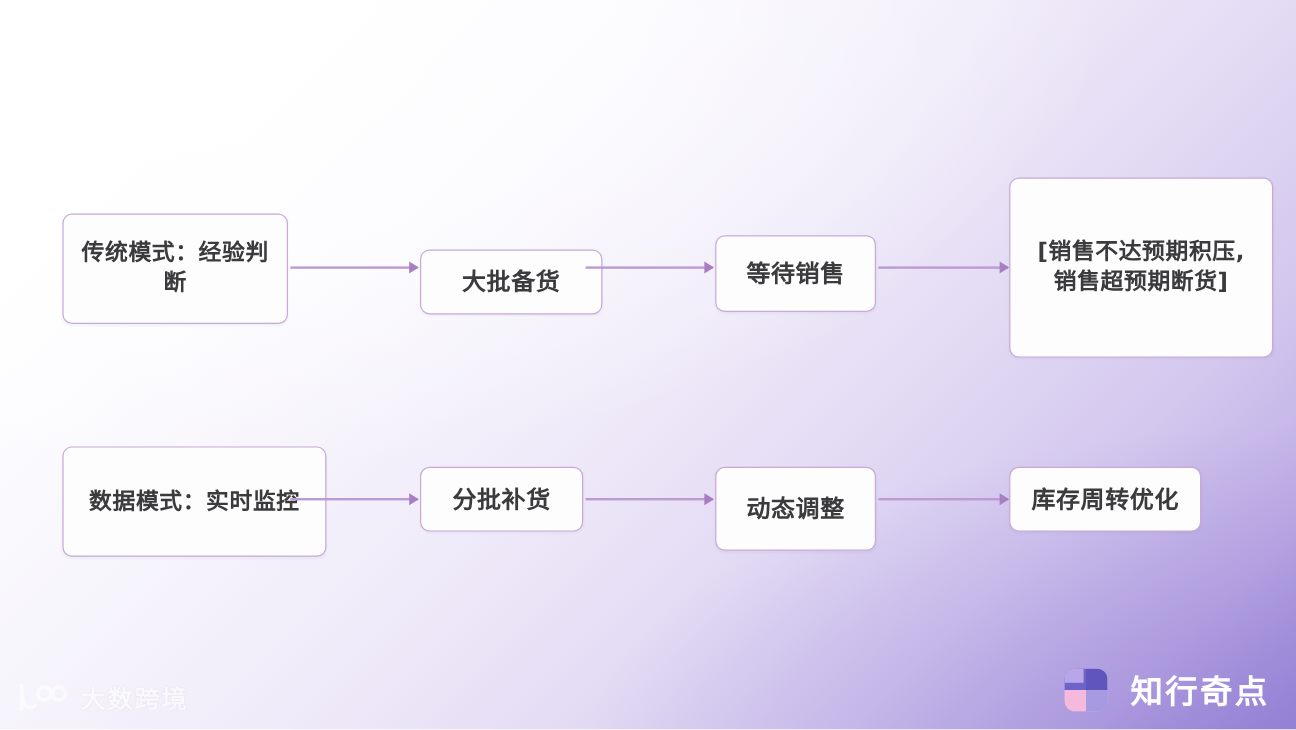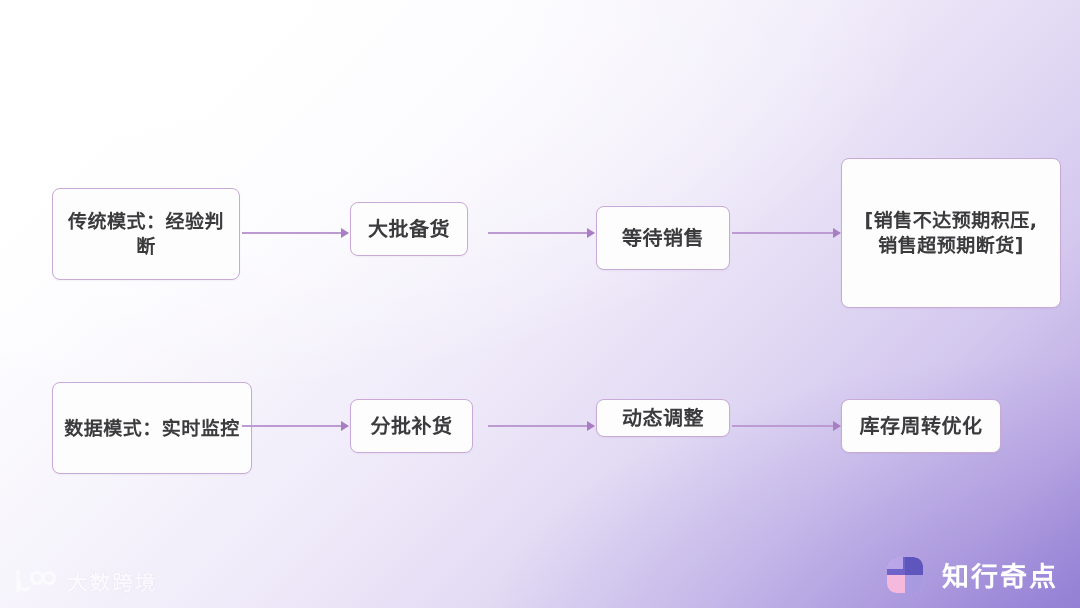--- a/index.html
+++ b/index.html
@@ -43,21 +43,20 @@
     background:
       radial-gradient(120% 95% at 6% 4%, rgba(255,255,255,0.96) 0%, rgba(255,255,255,0.55) 38%, rgba(255,255,255,0) 66%),
       radial-gradient(90% 80% at 100% 108%, rgba(139,118,211,0.55) 0%, rgba(139,118,211,0.0) 62%);
   }
 
   
   .flow-area {
     position: absolute;
     inset: 0;
     z-index: 3;
-    margin-top: 10px;
   }
 
   .node {
     position: absolute;
     background: #fdfdfe;
     border: 1px solid #c9a9d6;
     border-radius: 8px;
     display: flex;
     align-items: center;
     justify-content: center;
@@ -161,57 +160,57 @@
   <div class="flow-area">
 
     <div class="node tall" style="left:52px; top:178px; width:188px; height:92px;">
       <span class="node-text">传统模式：经验判断</span>
     </div>
 
     <div class="conn" style="left:242px; top:222px; width:106px;">
       <span class="head"></span>
     </div>
 
-    <div class="node" style="left:350px; top:192px; width:118px; height:54px;">
+    <div class="node" style="left:350px; top:208px; width:152px; height:54px;">
       <span class="node-text">大批备货</span>
     </div>
 
     <div class="conn" style="left:488px; top:222px; width:106px;">
       <span class="head"></span>
     </div>
 
     <div class="node" style="left:596px; top:196px; width:134px; height:64px;">
       <span class="node-text">等待销售</span>
     </div>
 
     <div class="conn" style="left:732px; top:222px; width:108px;">
       <span class="head"></span>
     </div>
 
     <div class="node tall" style="left:841px; top:148px; width:220px; height:150px;">
       <span class="node-text">[销售不达预期积压, 销售超预期断货]</span>
     </div>
 
-    <div class="node tall" style="left:52px; top:372px; width:200px; height:92px;">
+    <div class="node tall" style="left:52px; top:372px; width:220px; height:92px;">
       <span class="node-text">数据模式：实时监控</span>
     </div>
 
     <div class="conn" style="left:242px; top:415px; width:106px;">
       <span class="head"></span>
     </div>
 
-    <div class="node" style="left:350px; top:389px; width:123px; height:54px;">
+    <div class="node" style="left:350px; top:389px; width:136px; height:54px;">
       <span class="node-text">分批补货</span>
     </div>
 
     <div class="conn" style="left:488px; top:415px; width:106px;">
       <span class="head"></span>
     </div>
 
-    <div class="node" style="left:596px; top:389px; width:134px; height:38px;">
+    <div class="node" style="left:596px; top:389px; width:134px; height:70px;">
       <span class="node-text">动态调整</span>
     </div>
 
     <div class="conn" style="left:732px; top:415px; width:108px;">
       <span class="head"></span>
     </div>
 
     <div class="node" style="left:841px; top:389px; width:160px; height:54px;">
       <span class="node-text">库存周转优化</span>
     </div>

